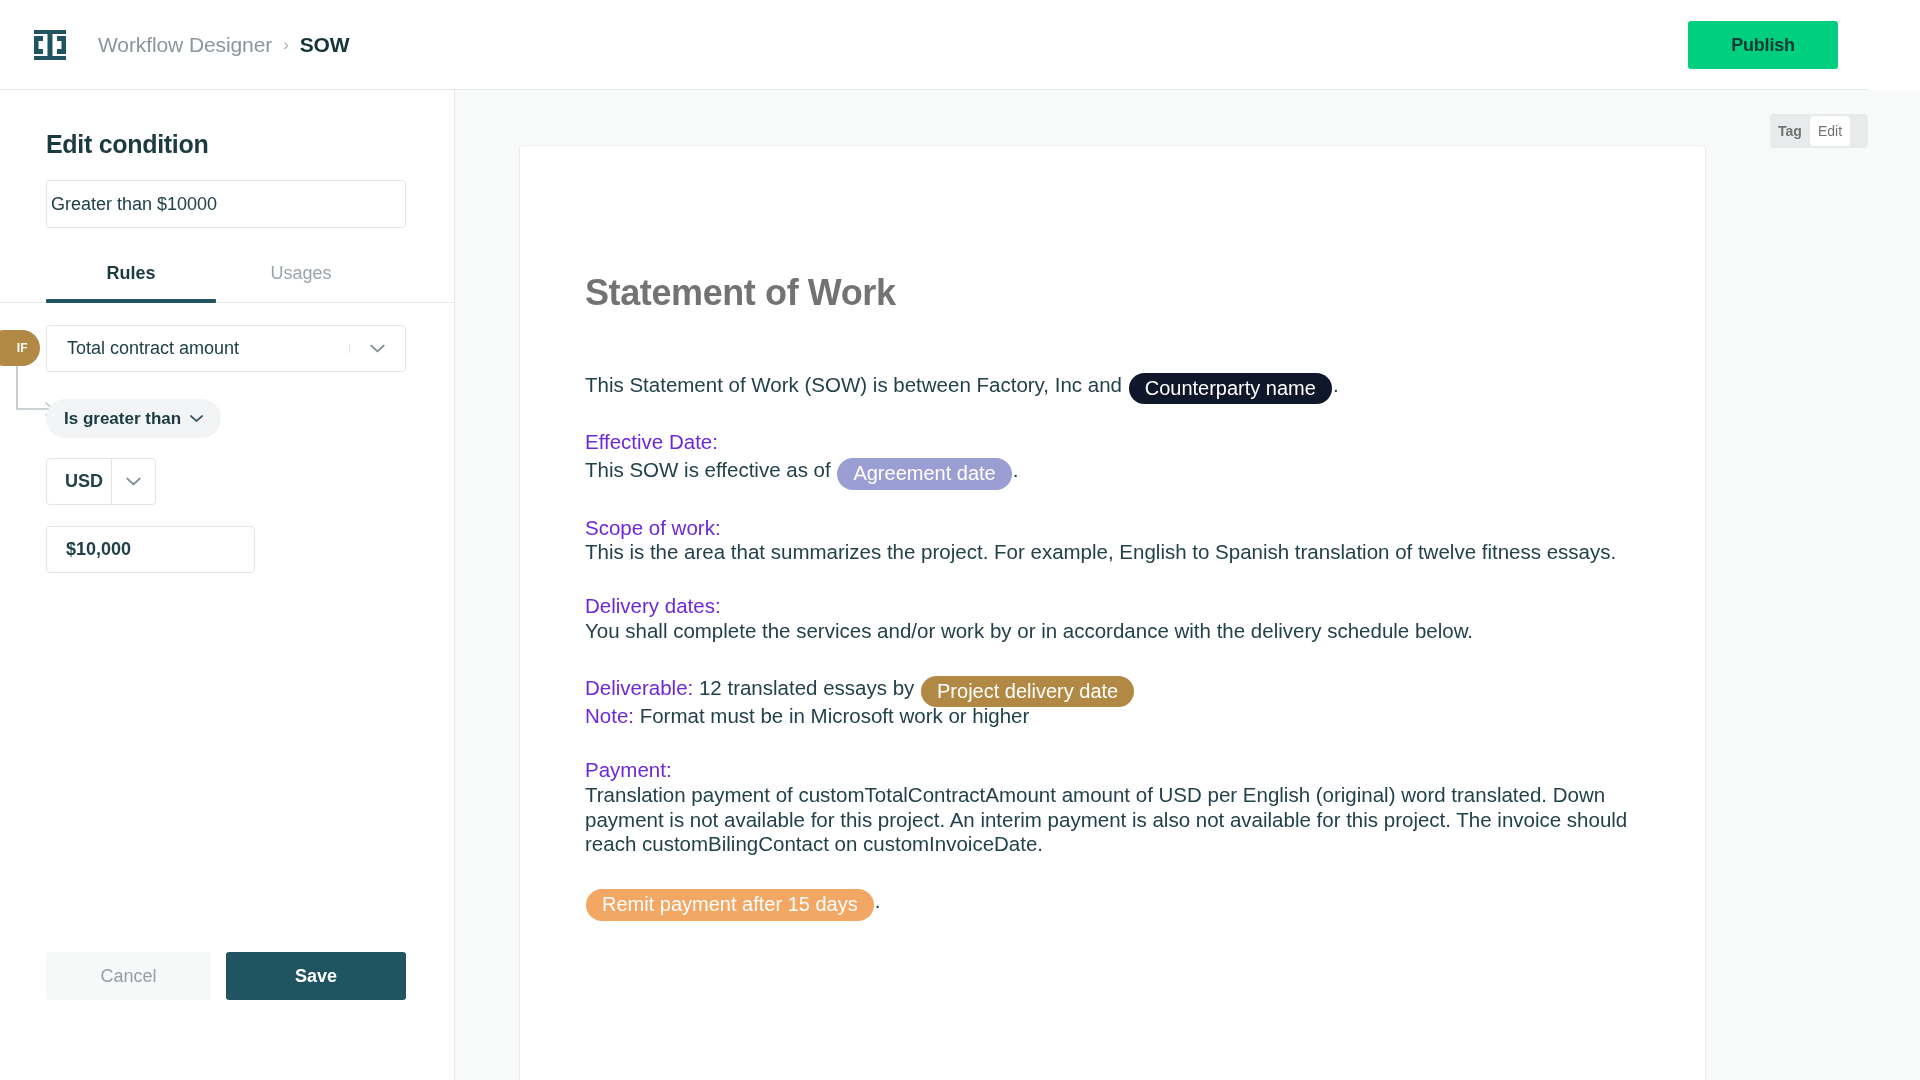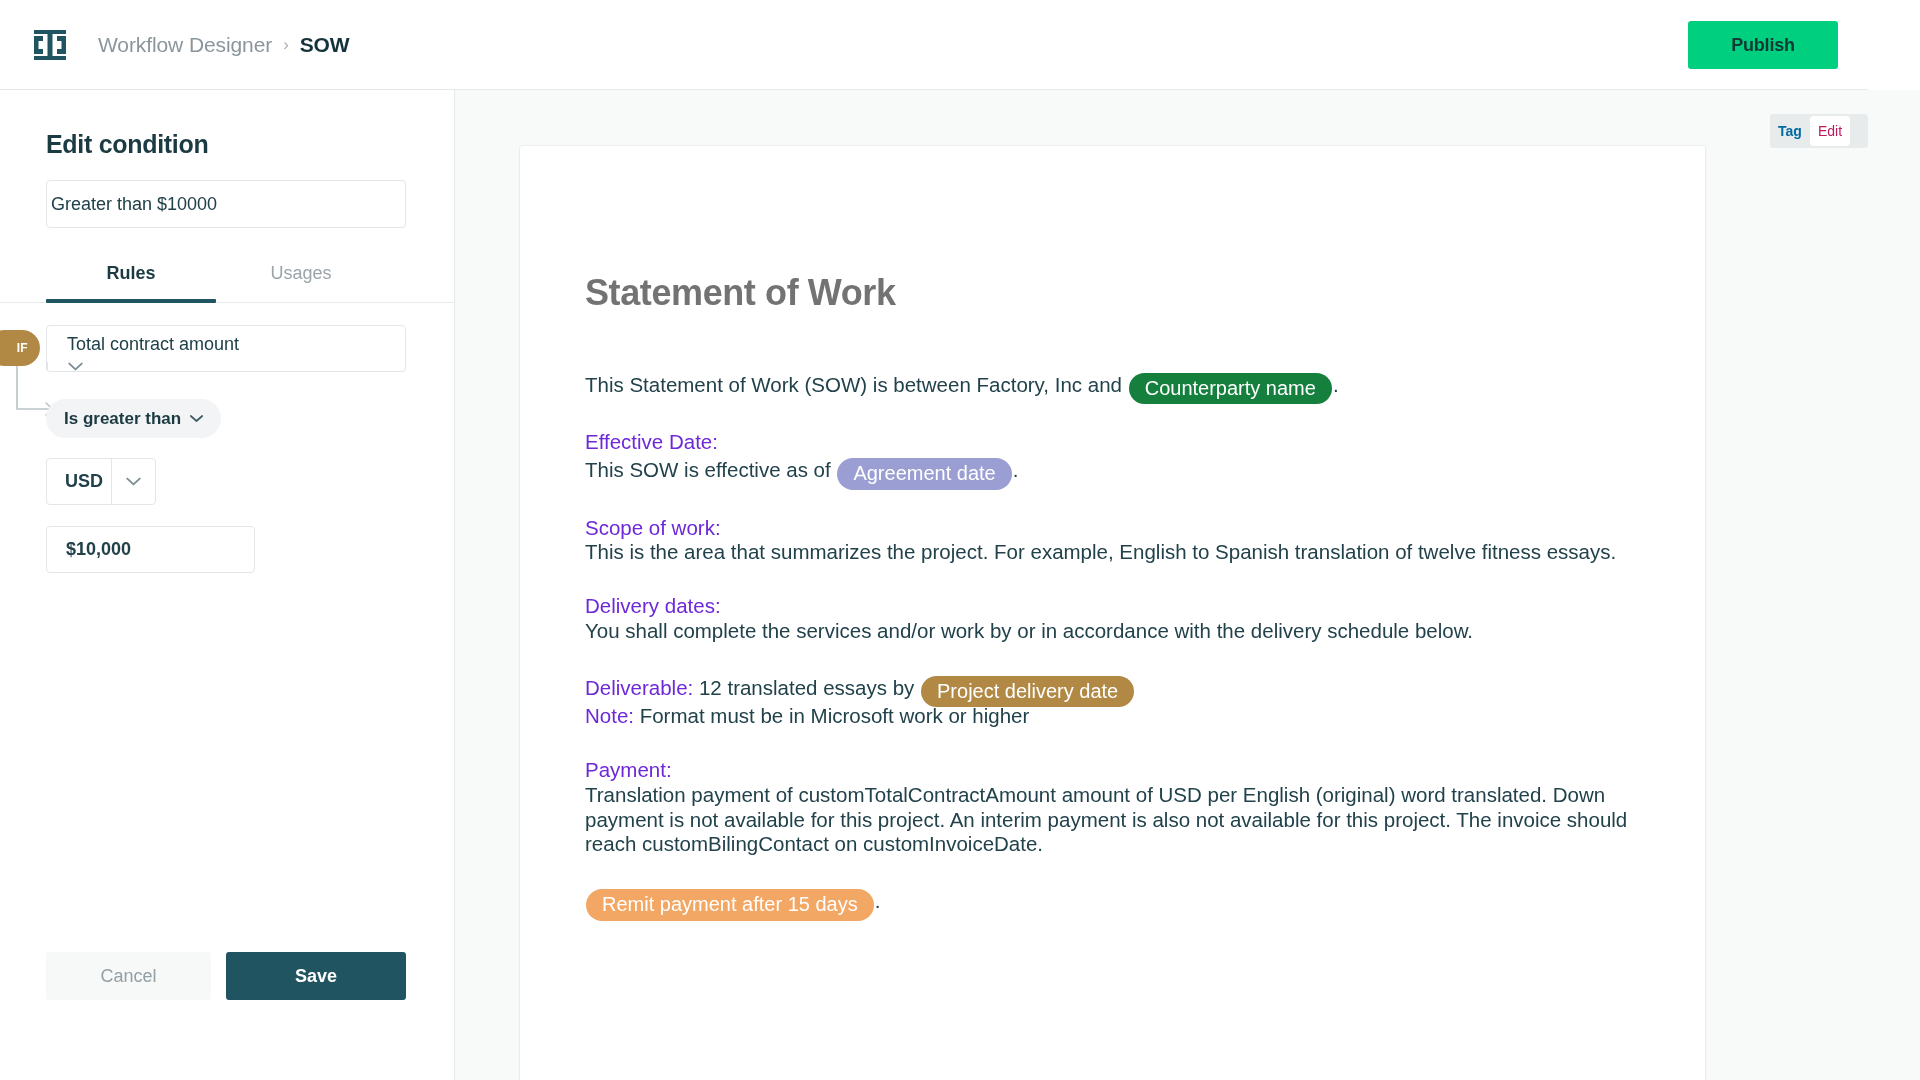--- a/index.html
+++ b/index.html
@@ -112,21 +112,21 @@
     padding-right: 12px;
     color: #ffffff; font-size: 12px; font-weight: 700;
     letter-spacing: 0.3px;
   }
 
   .field-row {
     position: absolute; left: 46px; top: 22px;
     width: 360px; height: 47px;
     border: 1px solid #e2e6e8; border-radius: 4px;
     background: #fff;
-    display: flex; align-items: flex-start; flex-direction: column;
+    display: flex; align-items: center;
   }
   .field-row .field-text {
     flex: 1; display: flex; align-items: center;
     padding-left: 20px;
     font-size: 18px; color: #20414a;
   }
   .field-row .field-caret {
     width: 56px;
     border-left: 1px solid #e2e6e8;
     display: flex; align-items: center; justify-content: center;
@@ -212,23 +212,23 @@
     background: #e8ebec;
     border-radius: 4px;
     display: flex; align-items: stretch;
     overflow: hidden;
   }
   .mode-seg {
     flex: 1;
     display: flex; align-items: center; justify-content: center;
     font-size: 14px; cursor: pointer;
   }
-  .mode-seg.active { color: #0369a1; font-weight: 700; background: #e8ebec; }
+  .mode-seg.active { color: #737373; font-weight: 700; background: #e8ebec; }
   .mode-seg.inactive {
-    color: #be185d; font-weight: 400;
+    color: #737373; font-weight: 400;
     background: #ffffff; border-radius: 4px;
     margin: 2px 18px 2px 0;
   }
 
   .doc {
     position: absolute; left: 65px; top: 56px;
     width: 1185px; min-height: 940px;
     background: #ffffff;
     border-radius: 3px;
     box-shadow: 0 1px 3px rgba(20,40,50,0.07), 0 0 0 1px rgba(20,40,50,0.035);
@@ -257,21 +257,21 @@
     border-radius: 17px;
     padding: 4px 16px 5px 16px;
     color: #ffffff;
     font-size: 20px;
     line-height: 1.12;
     vertical-align: baseline;
     position: relative; top: 3px;
     margin: 0 1px;
     cursor: pointer;
   }
-  .tag-teal   { background: #15803d; }
+  .tag-teal   { background: #0f172a; }
   .tag-purple { background: #9a9ed2; }
   .tag-gold   { background: #b18944; }
   .tag-orange { background: #f3a764; }
 </style>
 </head>
 <body>
 
 <div class="topbar">
   <div class="logo-wrap">
     <svg class="logo-svg" width="34" height="32" viewBox="0 0 34 32" aria-hidden="true">

